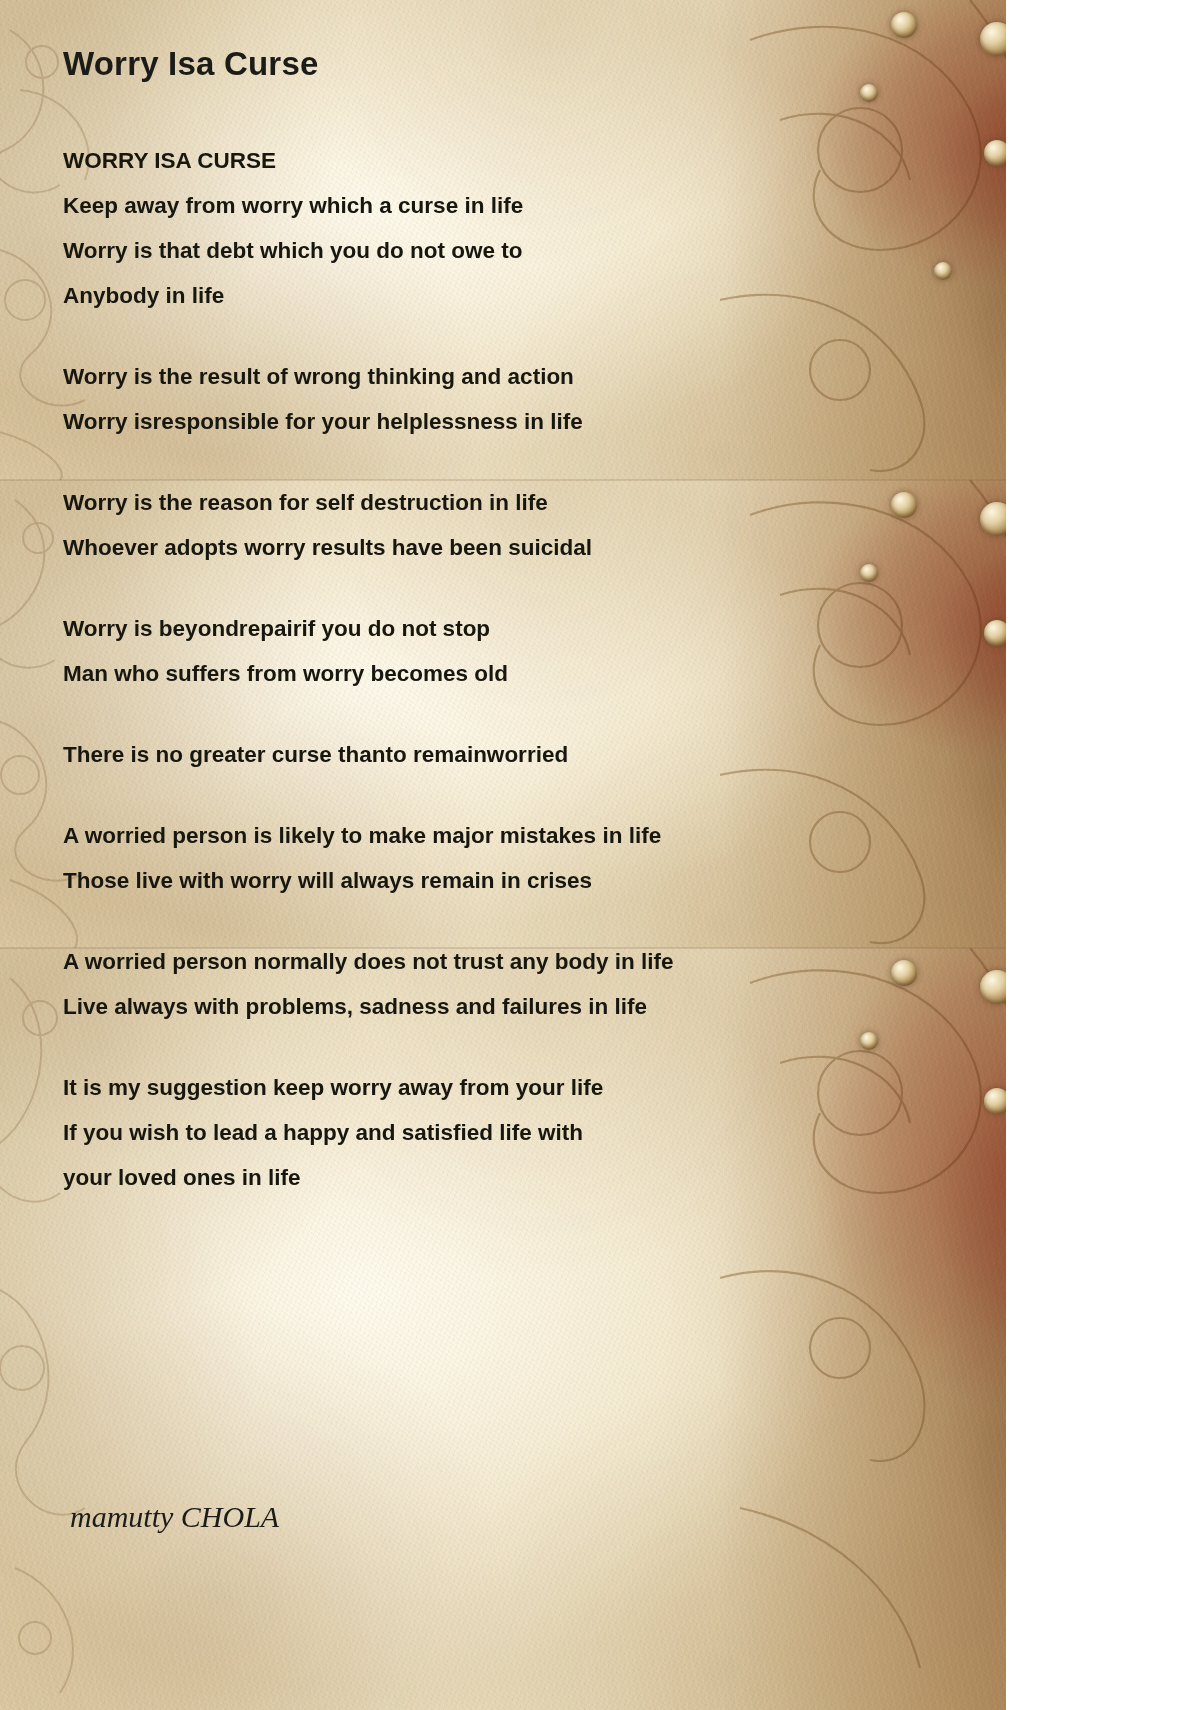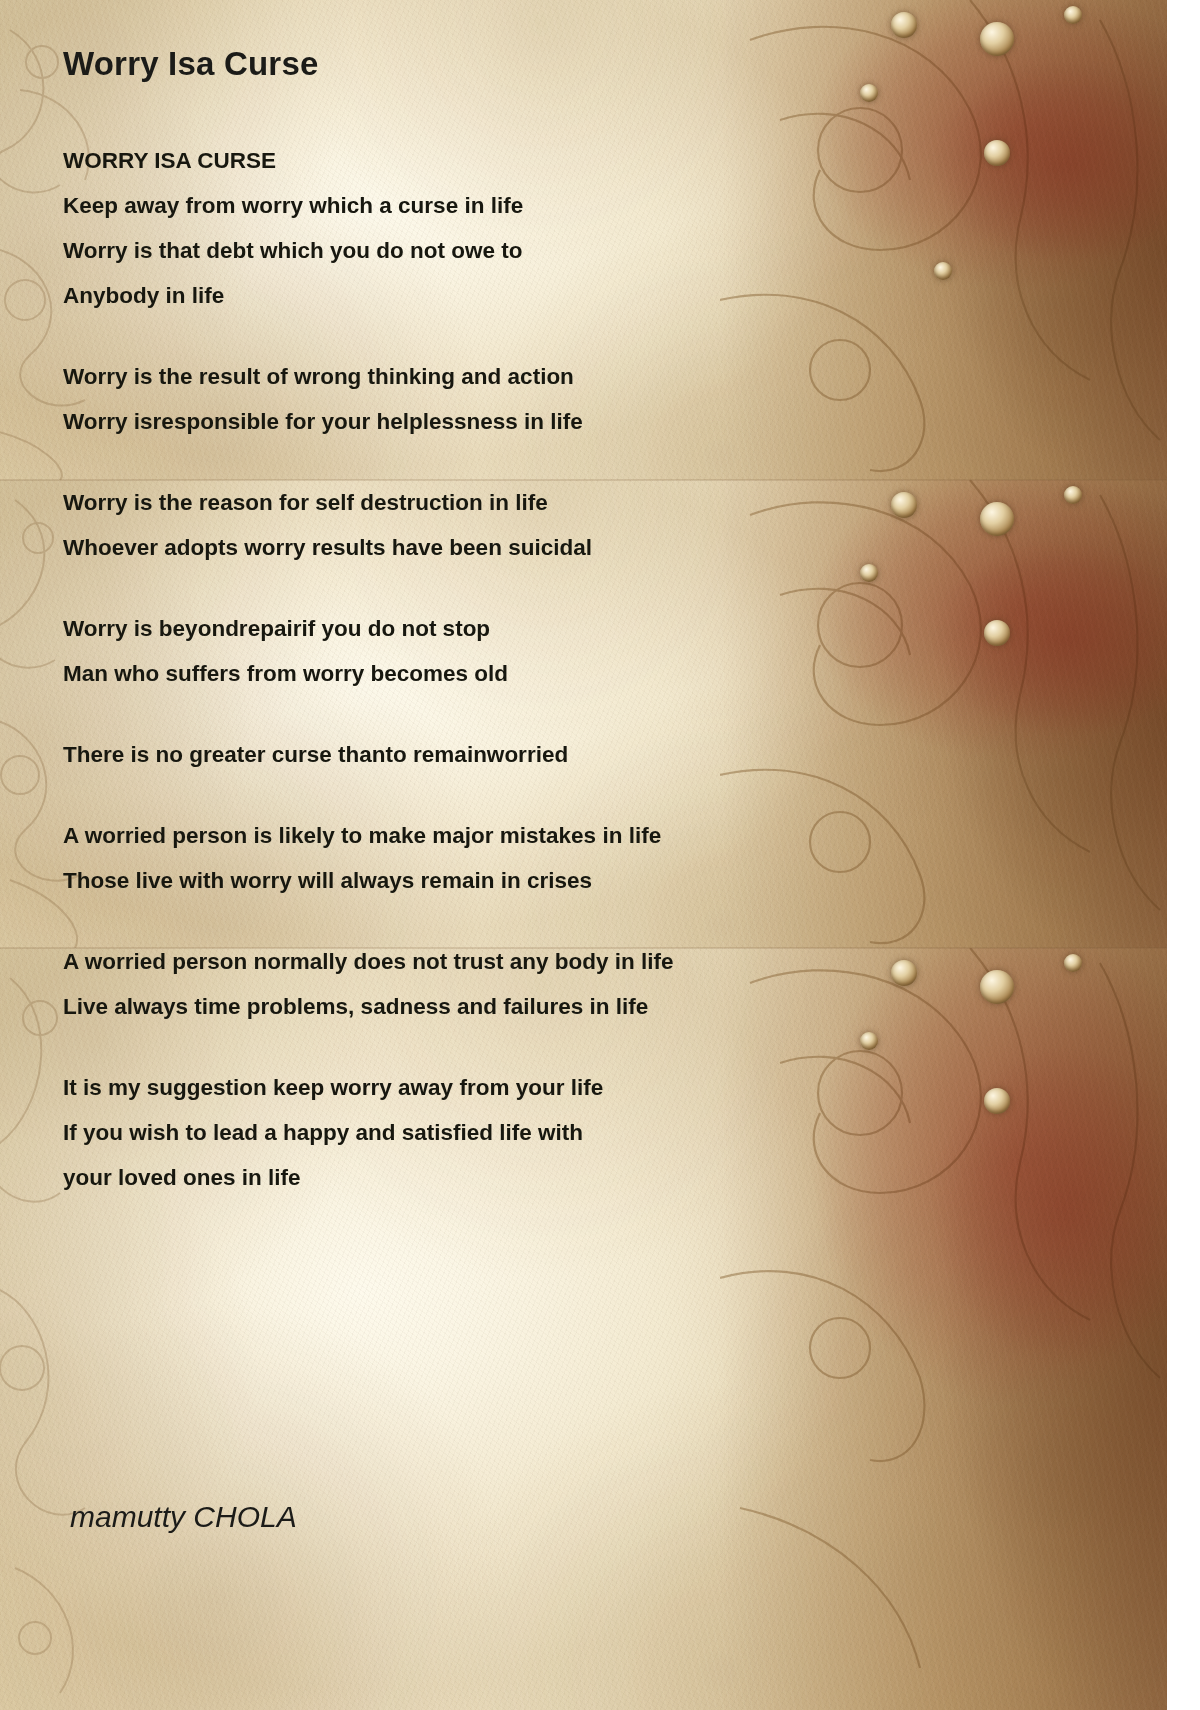--- a/index.html
+++ b/index.html
@@ -5,25 +5,24 @@
   html, body {
     margin: 0;
     padding: 0;
     background: #ffffff;
   }
   body {
     font-family: "Liberation Sans", sans-serif;
   }
   .page {
     position: relative;
-    width: 1124px;
+    width: 1006px;
     height: 1710px;
     overflow: hidden;
     background: #14b8a6;
-    padding-left: 43px;
   }
 
   
   .bg-band {
     position: absolute;
     left: 0;
     width: 1200px;
     overflow: hidden;
   }
   .band-1 { top: 0px;    height: 480px; }
@@ -141,21 +140,21 @@
     line-height: 45px;
     white-space: pre;
   }
   .author {
     position: absolute;
     left: 70px;
     top: 1500px;
     font-size: 30px;
     font-style: italic;
     color: #1b1b18;
-    font-family: Liberation Sans, sans-serif;
+    font-family: Liberation Serif, serif;
   }
 </style>
 </head>
 <body>
 
 <div class="page">
 
   <div class="bg-band band-1">
     <div class="bg-paper"></div>
     <div class="bg-stains"></div>
@@ -296,21 +295,21 @@
         <div class="line">There is no greater curse thanto remainworried</div>
       </div>
 
       <div class="stanza">
         <div class="line">A worried person is likely to make major mistakes in life</div>
         <div class="line">Those live with worry will always remain in crises</div>
       </div>
 
       <div class="stanza">
         <div class="line">A worried person normally does not trust any body in life</div>
-        <div class="line">Live always time problems, sadness and failures in life</div>
+        <div class="line">Live always with problems, sadness and failures in life</div>
       </div>
 
       <div class="stanza">
         <div class="line">It is my suggestion keep worry away from your life</div>
         <div class="line">If you wish to lead a happy and satisfied life with</div>
         <div class="line">your loved ones in life</div>
       </div>
     </div>
 
     <div class="author">mamutty CHOLA</div>

